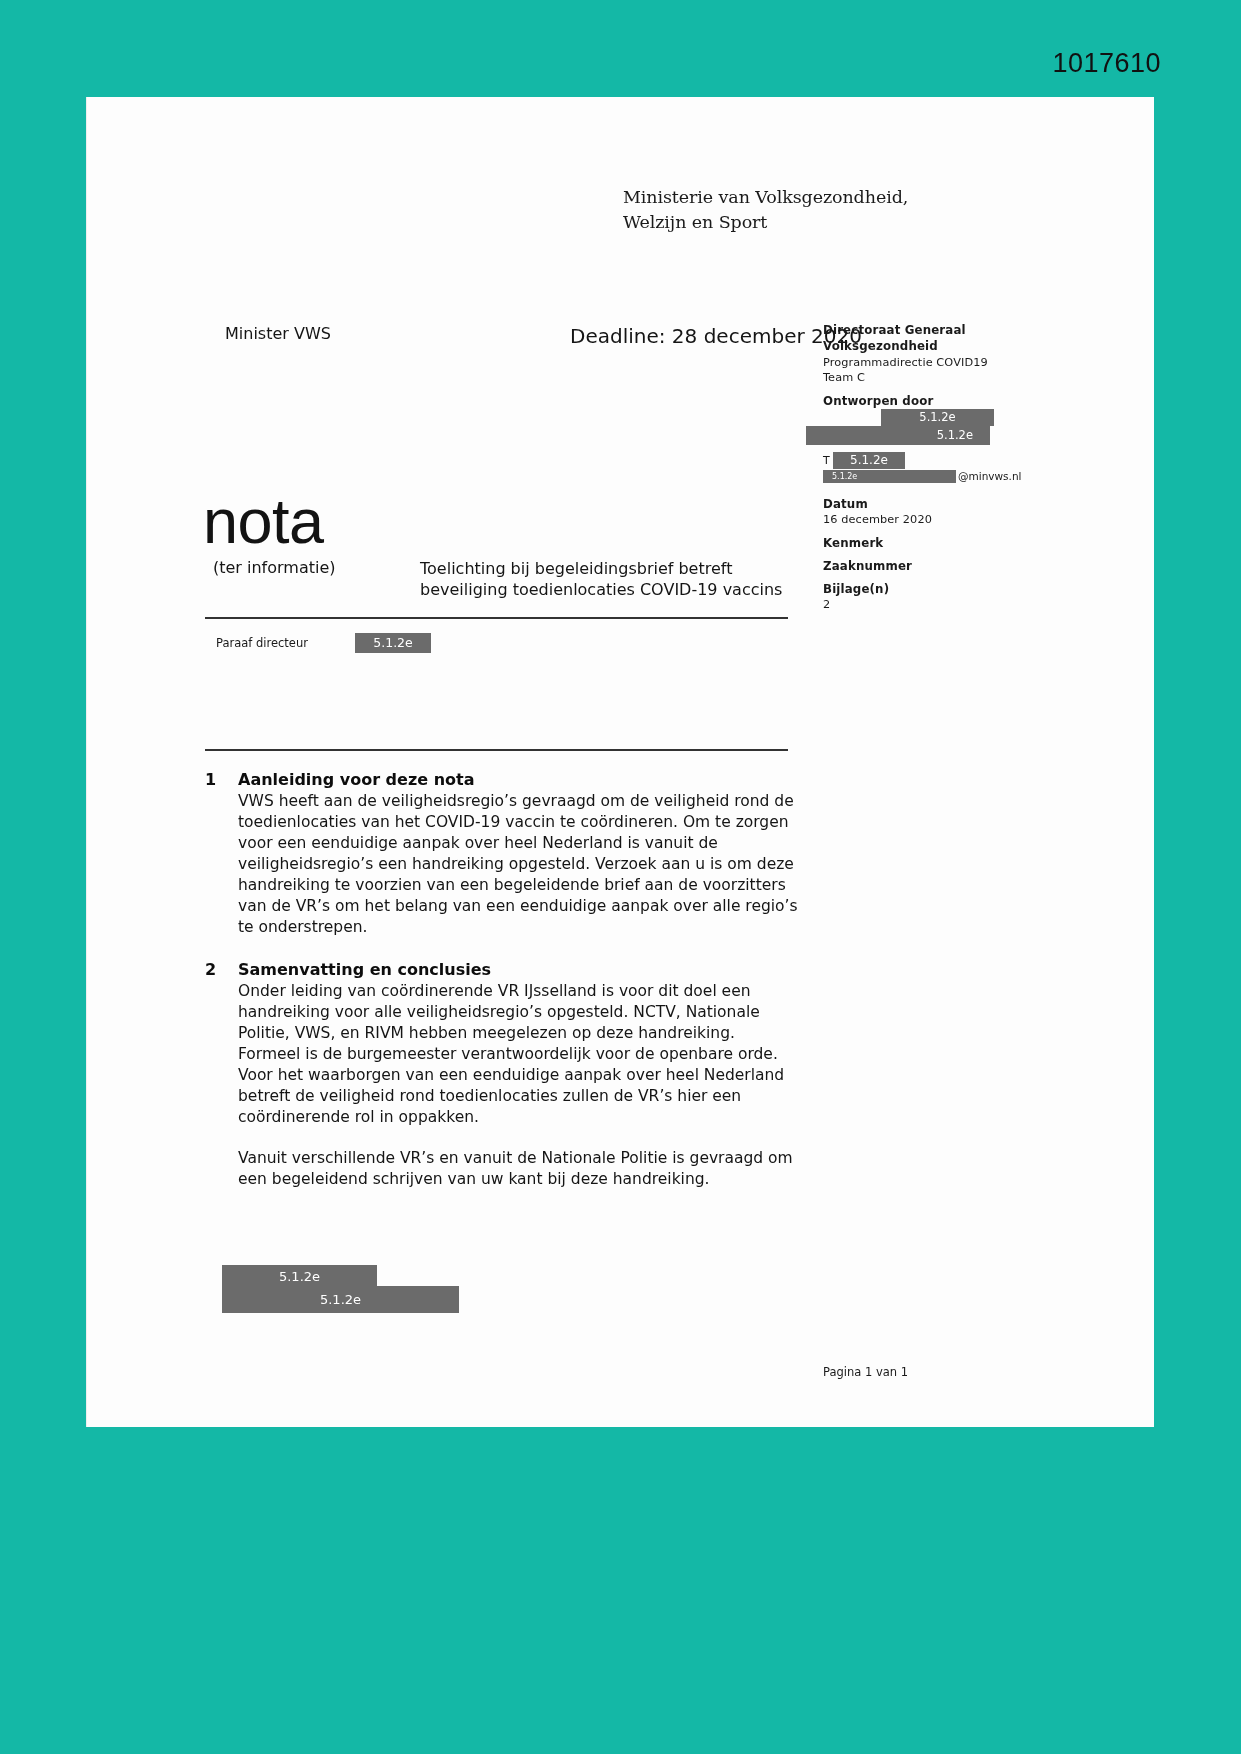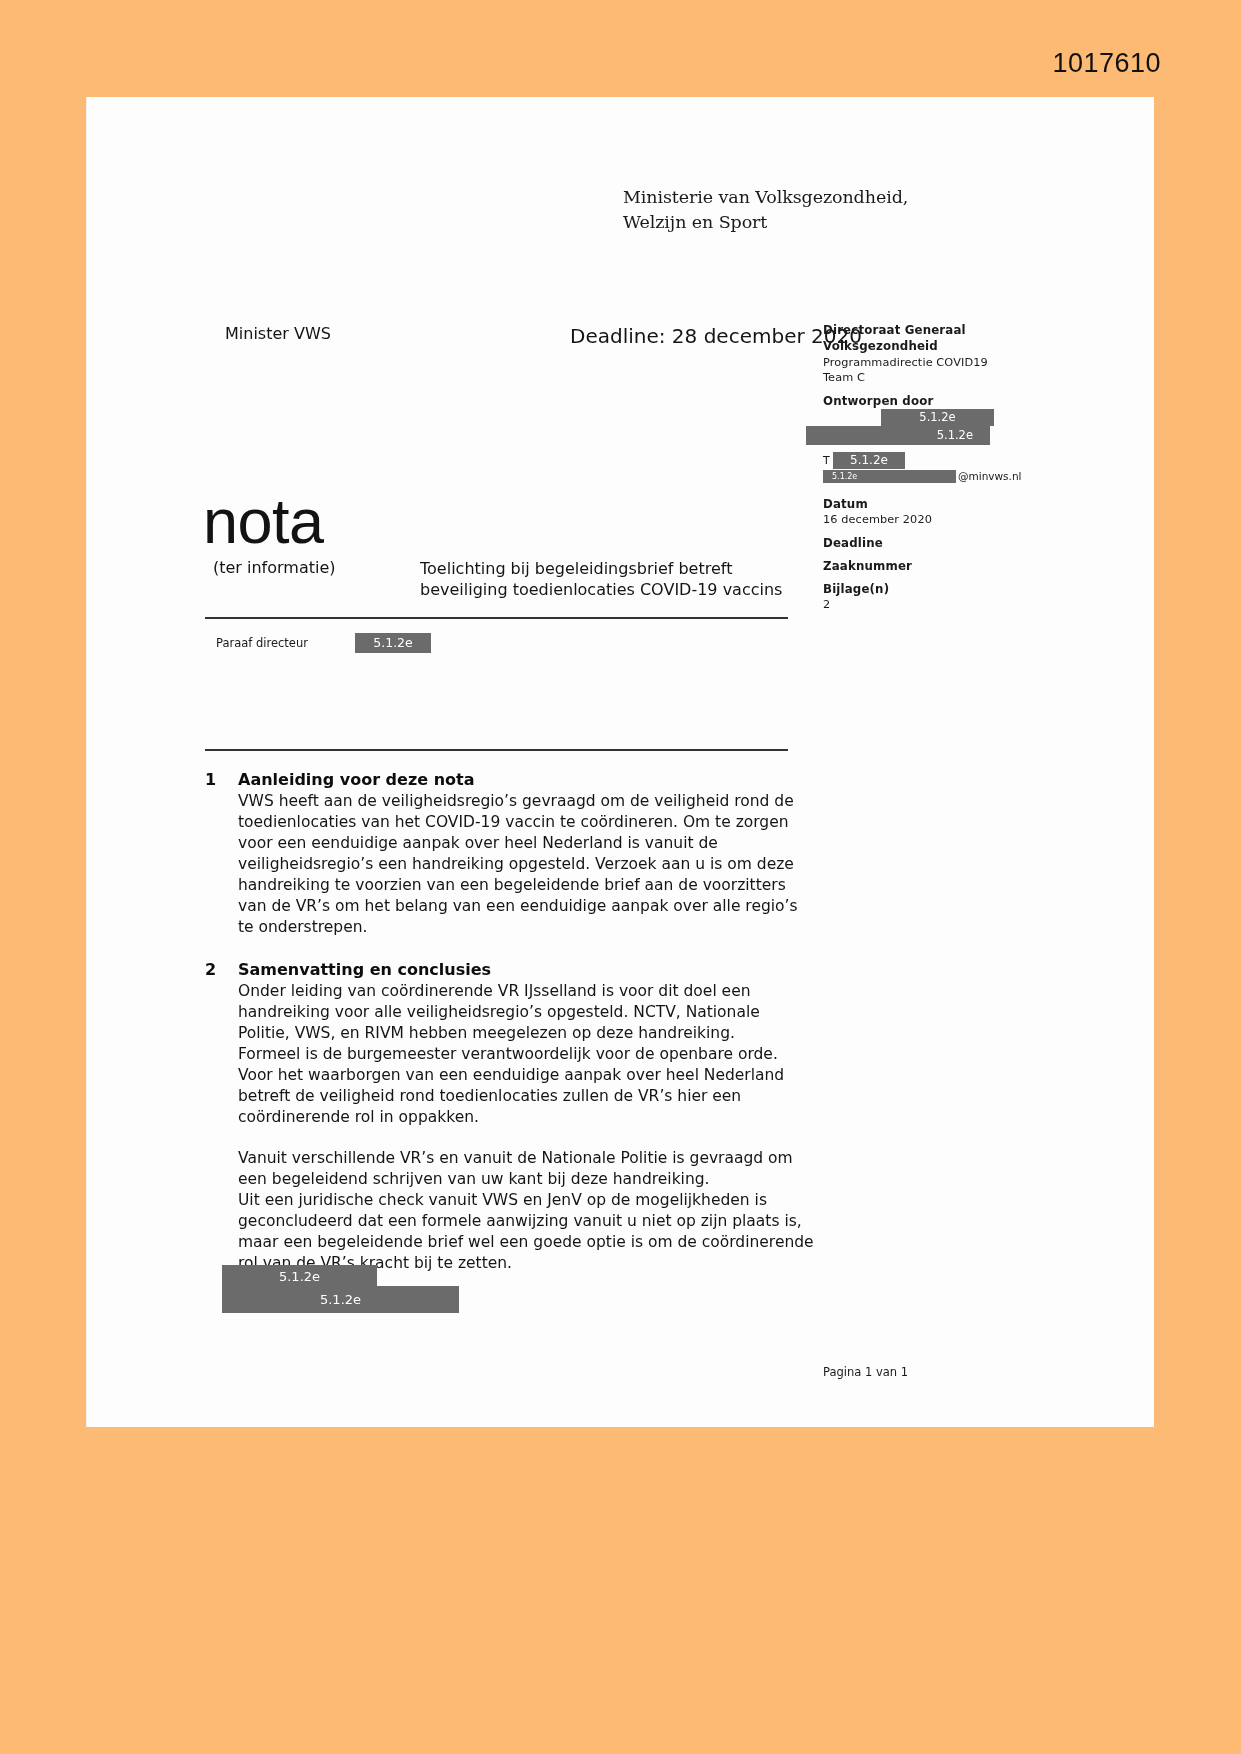--- a/index.html
+++ b/index.html
@@ -4,21 +4,21 @@
 <style>
   html, body {
     margin: 0;
     padding: 0;
     background: #ffffff;
   }
   .page {
     position: relative;
     width: 1241px;
     height: 1754px;
-    background: #fdba74;
+    background: #14b8a6;
     font-family: "DejaVu Sans", sans-serif;
     overflow: hidden;
   }
   
   .doc-id {
     position: absolute;
     top: 48px;
     right: 80px;
     font-family: "Liberation Sans", sans-serif;
     font-size: 27px;
@@ -270,21 +270,21 @@
     </div>
     <div>
       <span class="redact rd-mail">5.1.2e</span><span class="mail-dom">@minvws.nl</span>
     </div>
 
     <div class="sb-gap"></div>
     <div class="sb-strong">Datum</div>
     <div class="sb-plain">16 december 2020</div>
 
     <div class="sb-gap-s"></div>
-    <div class="sb-strong">Deadline</div>
+    <div class="sb-strong">Kenmerk</div>
     <div class="sb-plain"></div>
 
     <div class="sb-gap-s"></div>
     <div class="sb-strong">Zaaknummer</div>
     <div class="sb-plain"></div>
 
     <div class="sb-gap-s"></div>
     <div class="sb-strong">Bijlage(n)</div>
     <div class="sb-plain">2</div>
   </div>
@@ -314,21 +314,20 @@
 
     <div class="sec">
       <div class="sec-head">
         <span class="sec-num">2</span>
         <span>Samenvatting en conclusies</span>
       </div>
       <div class="sec-body">
         <p>Onder leiding van coördinerende VR IJsselland is voor dit doel een handreiking voor alle veiligheidsregio’s opgesteld. NCTV, Nationale Politie, VWS, en RIVM hebben meegelezen op deze handreiking.</p>
         <p>Formeel is de burgemeester verantwoordelijk voor de openbare orde. Voor het waarborgen van een eenduidige aanpak over heel Nederland betreft de veiligheid rond toedienlocaties zullen de VR’s hier een coördinerende rol in oppakken.</p>
         <p class="spaced">Vanuit verschillende VR’s en vanuit de Nationale Politie is gevraagd om een begeleidend schrijven van uw kant bij deze handreiking.</p>
-        <p>Uit een juridische check vanuit VWS en JenV op de mogelijkheden is geconcludeerd dat een formele aanwijzing vanuit u niet op zijn plaats is, maar een begeleidende brief wel een goede optie is om de coördinerende rol van de VR’s kracht bij te zetten.</p>
       </div>
     </div>
 
   </div>
 
   <div class="btm-r1">5.1.2e</div>
   <div class="btm-r2">5.1.2e</div>
 
   <div class="footer">Pagina 1 van 1</div>
 

